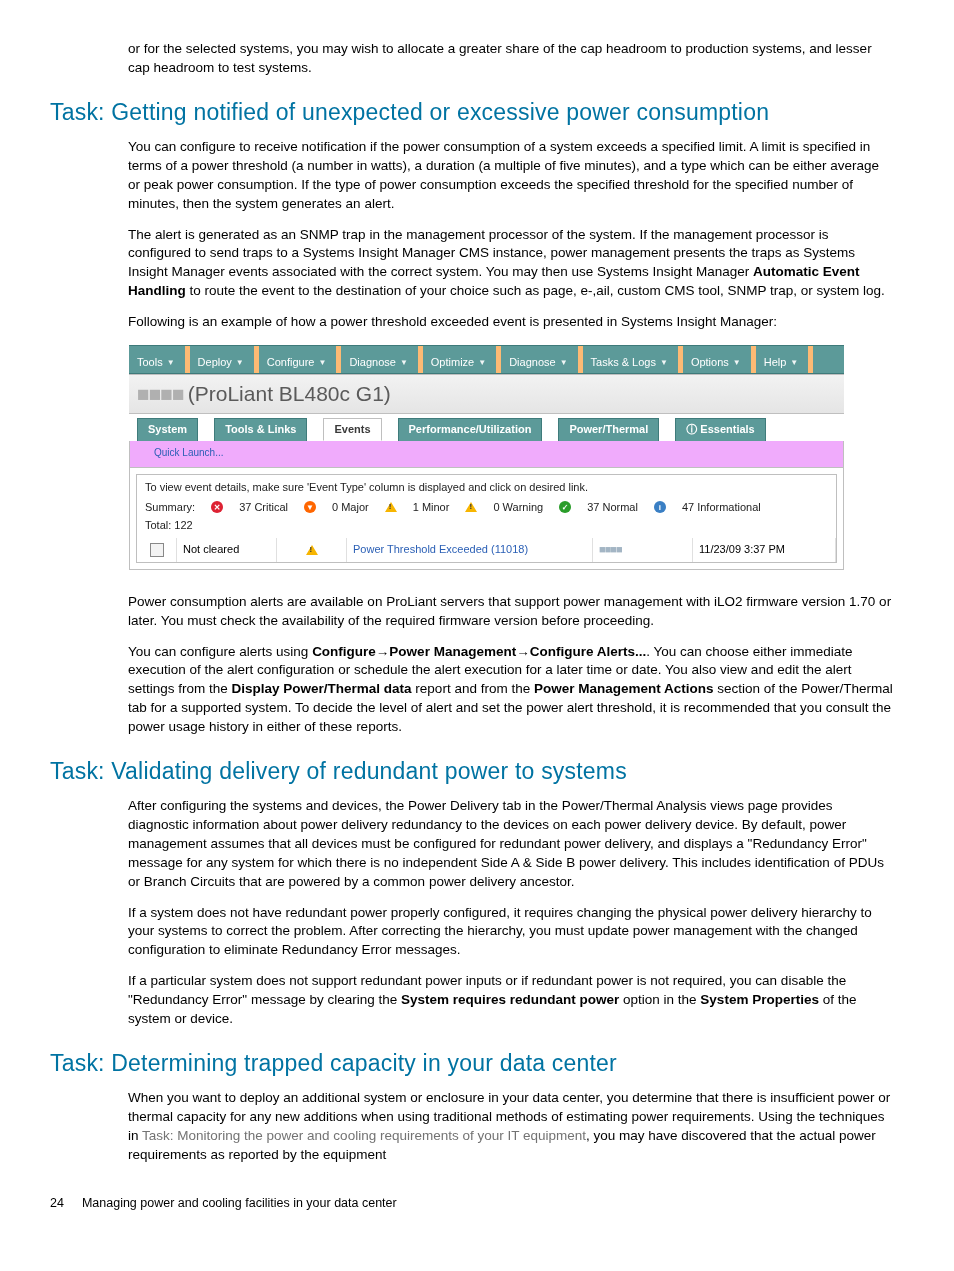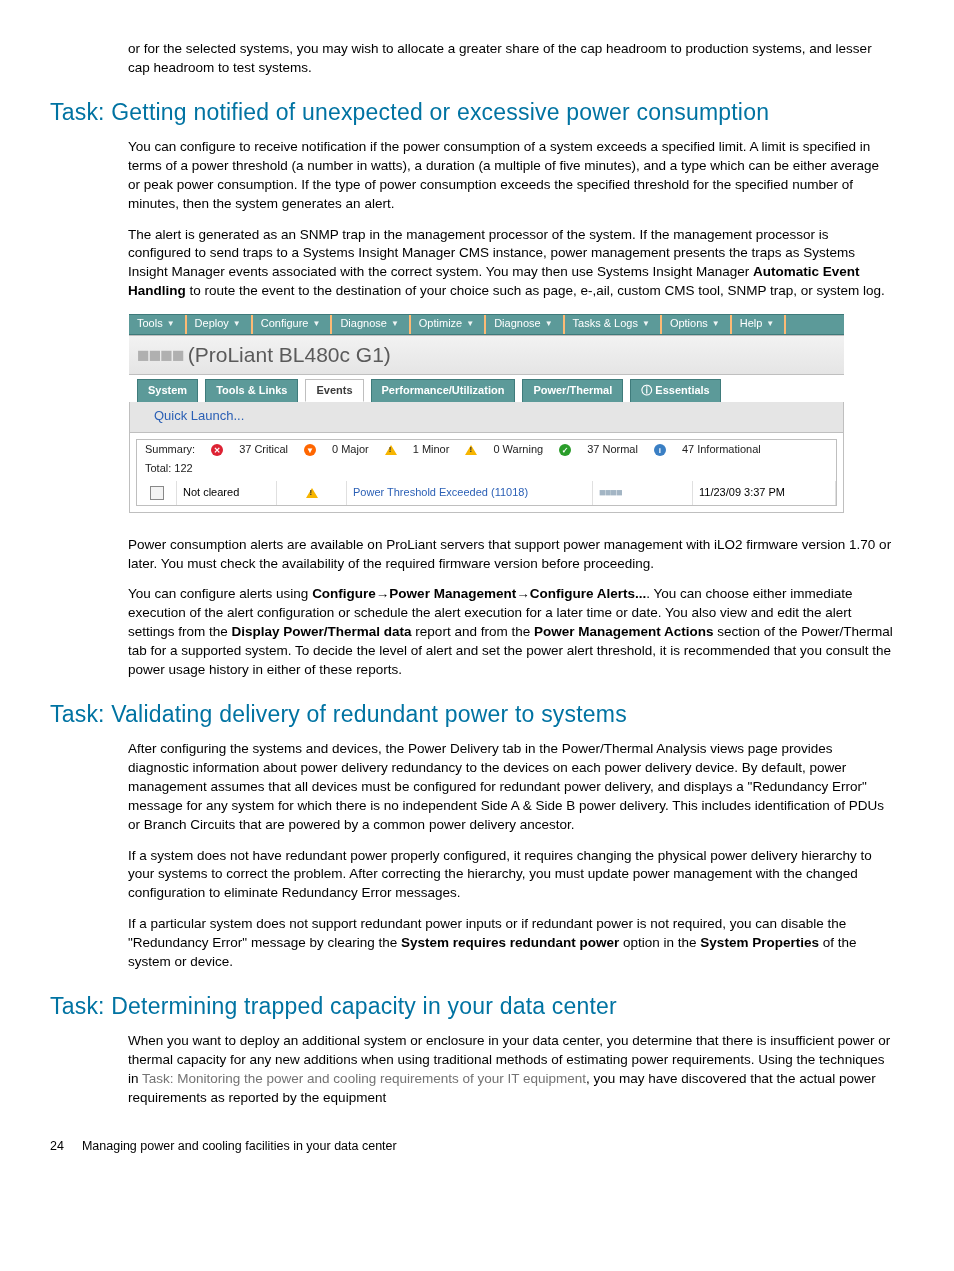--- a/index.html
+++ b/index.html
@@ -42,43 +42,43 @@
   }
   .menubar {
     background: #5c9a99;
     color: #fff;
     display: flex;
     padding: 0;
     border-top: 1px solid #3e7a7a;
     border-bottom: 1px solid #3e7a7a;
   }
   .menubar .mitem {
-    padding: 1px 10px 3px 8px;
-    border-right: 2px solid #fdba74;
+    padding: 9px 10px 3px 8px;
+    border-right: 5px solid #fdba74;
     font-size: 11px;
     display: flex;
     align-items: center;
     gap: 4px;
   }
   .tri { font-size: 8px; opacity: 0.9; }
   .titlebar {
     background: linear-gradient(#f2f2f2, #e5e5e5);
     border: 1px solid #bfbfbf;
     border-left: none;
     border-right: none;
     padding: 4px 8px;
     font-family: "Segoe UI", Arial, sans-serif;
   }
   .titletext { font-size: 21px; color: #5a5a5a; display:inline-block; }
   .graydev { color:#b0b0b0; letter-spacing:-1px; font-weight:bold; margin-right:4px;}
   .tabs {
     display: flex;
     margin-top: 4px;
     padding-left: 8px;
-    gap: 7px;
+    gap: 16px;
     background: #fff;
   }
   .tab {
     background: #5c9a99;
     color: #fff;
     font-size: 11px;
     font-weight: bold;
     padding: 3px 10px;
     border: 1px solid #3f7b7b;
     border-bottom: none;
@@ -86,23 +86,23 @@
   .tab.active {
     background: #fff;
     color: #3a3a3a;
     border: 1px solid #bfbfbf;
     border-bottom-color: #fff;
   }
   .tab.ess {}
   .tabwrap { border: 1px solid #bfbfbf; border-top: none; }
   .quick {
     color: #2a5fb5;
-    font-size: 13px;
+    font-size: 10px;
     padding: 5px 12px 7px 24px;
-    background: #e5e5e5;
+    background: #f0abfc;
     border-bottom: 1px solid #bfbfbf;
   }
   .inner {
     margin: 6px;
     border: 1px solid #bfbfbf;
     background: #fff;
   }
   .helptext { font-size: 11px; color:#222; padding: 5px 8px 2px 8px; }
   .summary {
     font-size: 11px; color:#222; padding: 2px 8px 5px 8px;
@@ -157,20 +157,21 @@
 <div class="indent">
   <p>or for the selected systems, you may wish to allocate a greater share of the cap headroom to production systems, and lesser cap headroom to test systems.</p>
 </div>
 
 <h2>Task: Getting notified of unexpected or excessive power consumption</h2>
 <div class="indent">
   <p>You can configure to receive notification if the power consumption of a system exceeds a specified limit. A limit is specified in terms of a power threshold (a number in watts), a duration (a multiple of five minutes), and a type which can be either average or peak power consumption. If the type of power consumption exceeds the specified threshold for the specified number of minutes, then the system generates an alert.</p>
   <p>
     <span>The alert is generated as an SNMP trap in the management processor of the system. If the management processor is configured to send traps to a Systems Insight Manager CMS instance, power management presents the traps as Systems Insight Manager events associated with the correct system. You may then use Systems Insight Manager </span><span class="bold">Automatic Event Handling</span><span> to route the event to the destination of your choice such as page, e-,ail, custom CMS tool, SNMP trap, or system log.</span>
   </p>
+  <p>Following is an example of how a power threshold exceeded event is presented in Systems Insight Manager:</p>
 </div>
 
 <div class="screenshot">
   <div class="menubar">
     <div class="mitem">
         <span>Tools</span>
         <span class="tri">▼</span>
       </div>
     <div class="mitem">
         <span>Deploy</span>
@@ -212,20 +213,21 @@
     <div class="tab">System</div>
     <div class="tab">Tools &amp; Links</div>
     <div class="tab active">Events</div>
     <div class="tab">Performance/Utilization</div>
     <div class="tab">Power/Thermal</div>
     <div class="tab ess"><span style="font-weight:bold;">ⓘ </span><span>Essentials</span></div>
   </div>
   <div class="tabwrap">
     <div class="quick">Quick Launch...</div>
     <div class="inner">
+      <div class="helptext">To view event details, make sure 'Event Type' column is displayed and click on desired link.</div>
       <div class="summary">
         <span>Summary:</span>
         <span class="ic red">✕</span><span>37 Critical</span>
         <span class="ic red2">▼</span><span>0 Major</span>
         <span class="triangle">
             <span class="bang">!</span>
           </span><span>1 Minor</span>
         <span class="triangle">
             <span class="bang">!</span>
           </span><span>0 Warning</span>

